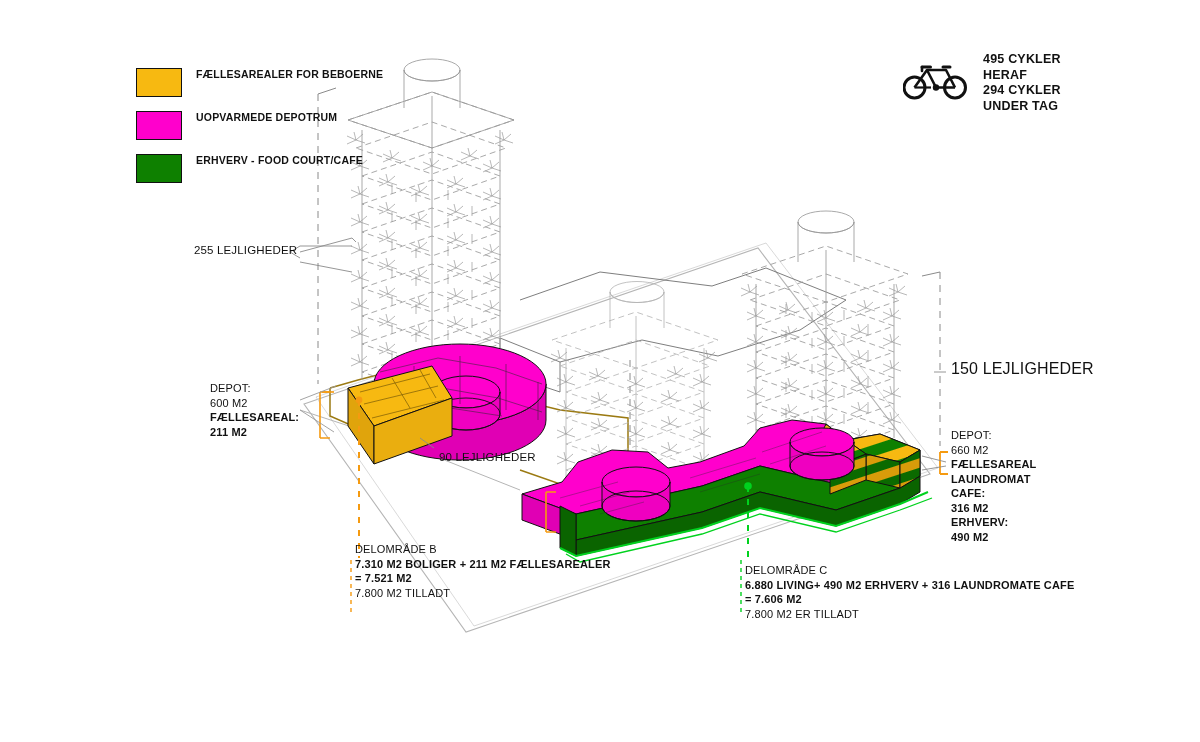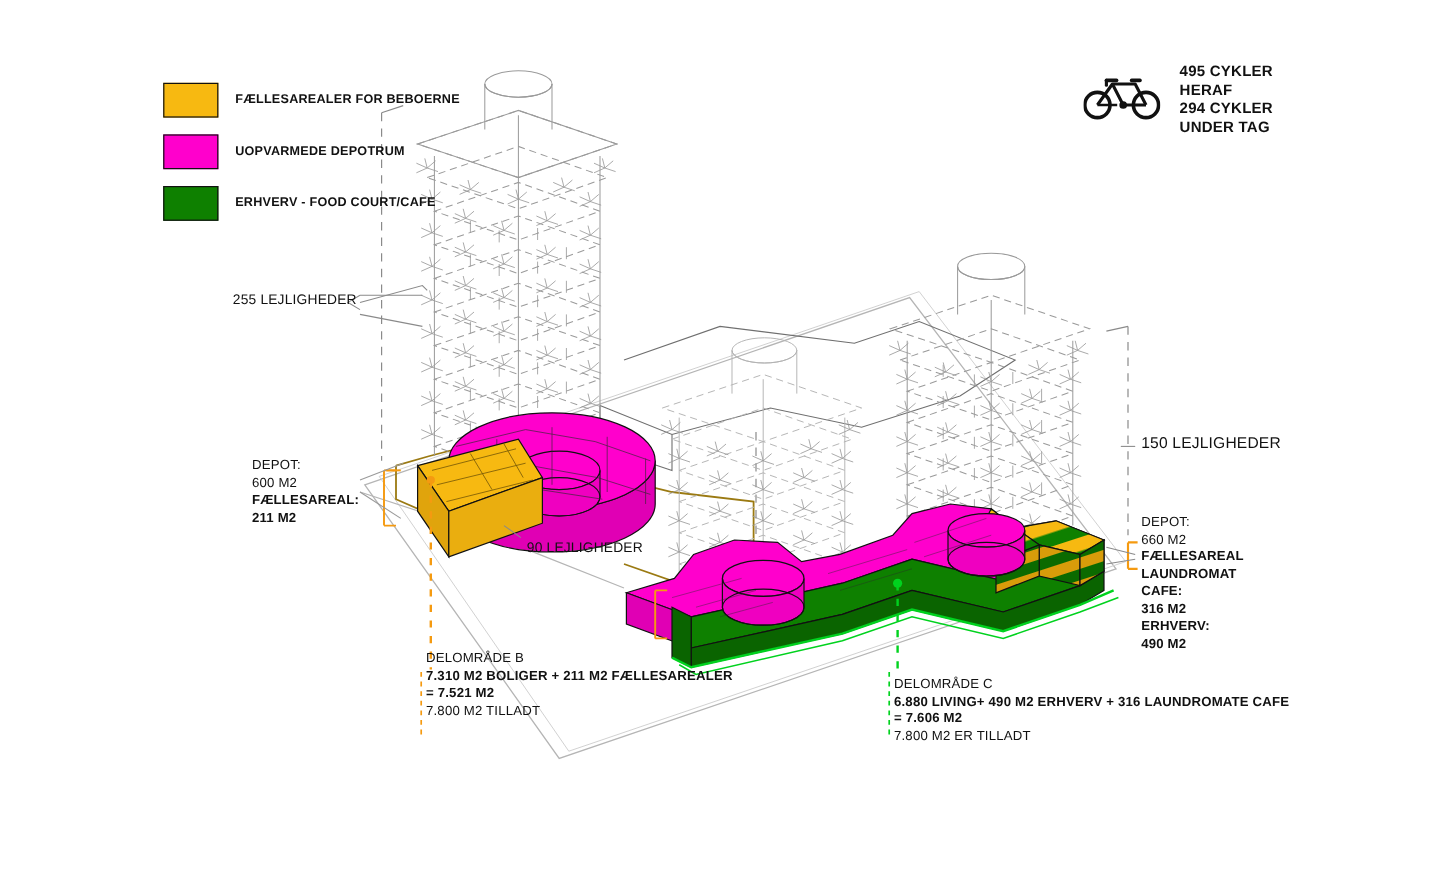--- a/index.html
+++ b/index.html
@@ -29,21 +29,21 @@
   }
 
   
   .legend {
     position: absolute;
     left: 136px;
     top: 68px;
   }
   .legend-row {
     display: flex;
-    align-items: center;
+    align-items: flex-start;
     height: 30px;
     margin-bottom: 13px;
   }
   .legend-swatch {
     width: 44px;
     height: 27px;
     border: 1px solid #111;
     flex: 0 0 auto;
   }
   .legend-label {
@@ -81,21 +81,21 @@
     line-height: 14.5px;
     letter-spacing: .15px;
     white-space: nowrap;
     color: #111;
   }
   .anno .b { font-weight: bold; }
   .anno .n { font-weight: normal; }
 
   .anno-apartments-left { left: 194px; top: 243px; font-size: 11.5px; font-weight: normal; }
   .anno-apartments-mid  { left: 439px; top: 450px; font-size: 11.5px; font-weight: normal; }
-  .anno-apartments-right{ left: 951px; top: 362px; font-size: 13px; font-weight: normal; }
+  .anno-apartments-right{ left: 951px; top: 362px; font-size: 16px; font-weight: normal; }
 
   .anno-depot-left  { left: 210px; top: 381px; }
   .anno-depot-right { left: 951px; top: 428px; }
 
   .anno-area-b { left: 355px; top: 542px; }
   .anno-area-c { left: 745px; top: 563px; }
 </style>
 </head>
 <body>
 

